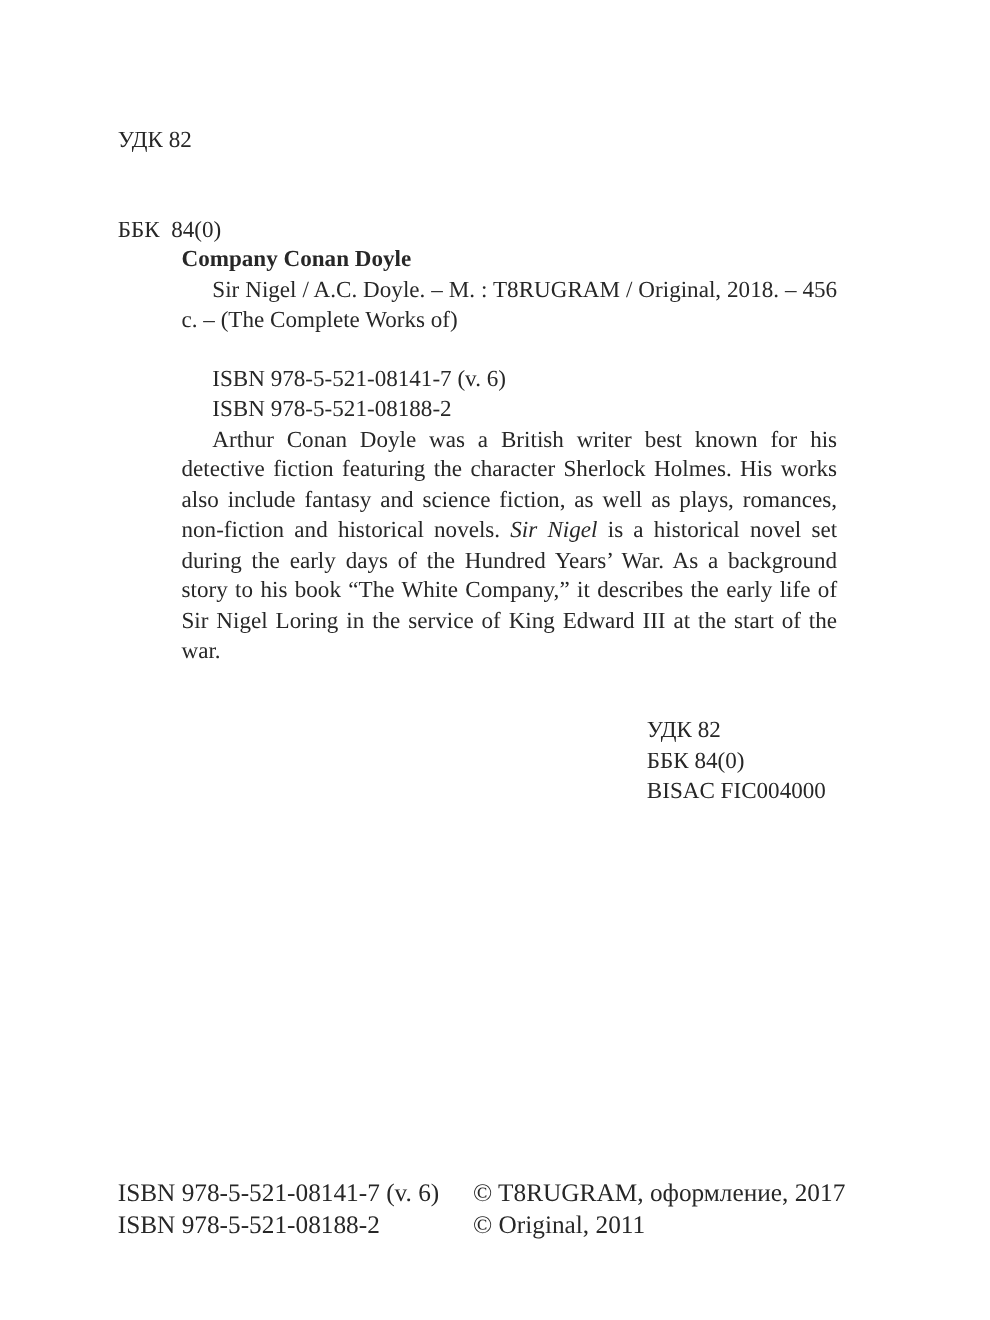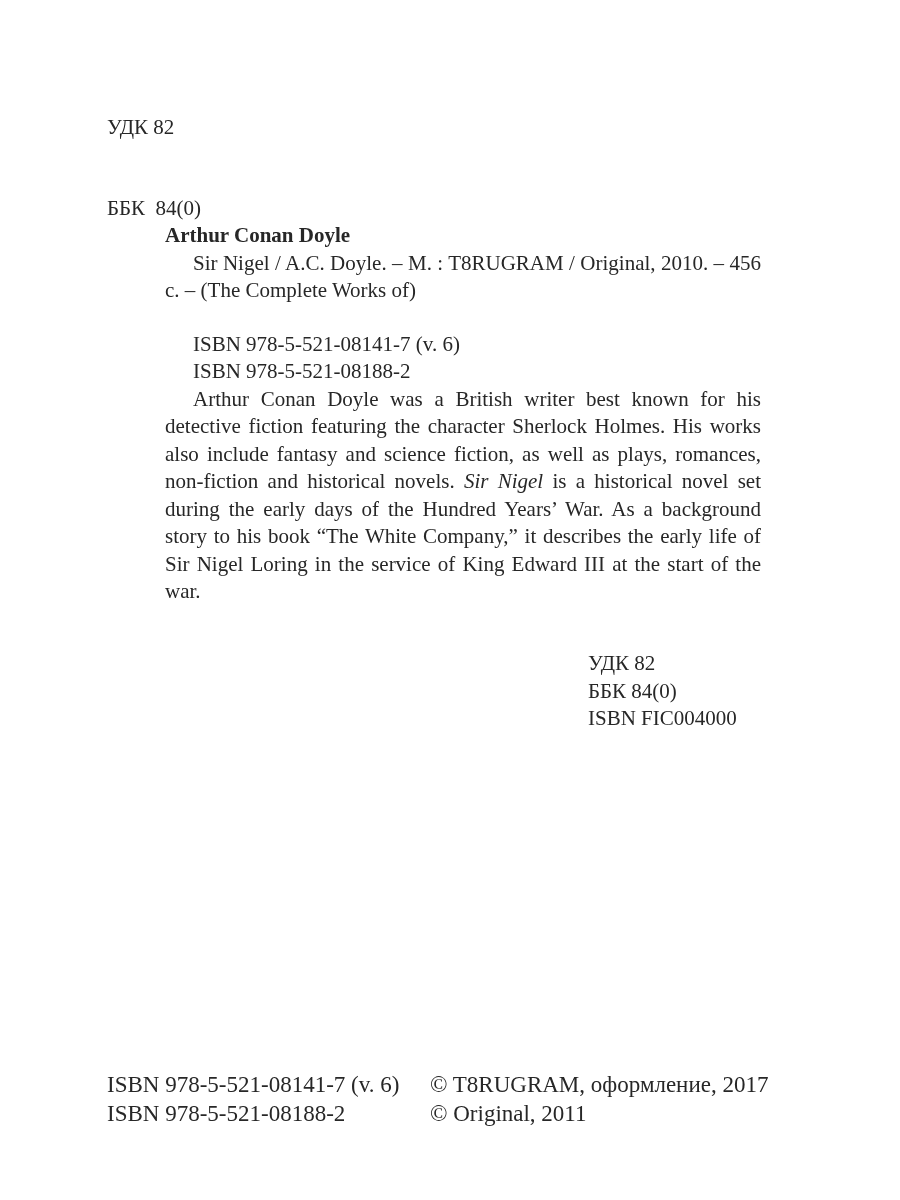--- a/index.html
+++ b/index.html
@@ -48,33 +48,33 @@
 <body>
 
 <div class="page">
 
   <div class="top-codes">
     <div>УДК 82</div>
     <div>ББК  84(0)</div>
   </div>
 
   <div class="main-block">
-    <div class="author-line">Arthur Conan Doyle</div>
-    <div class="biblio-entry">Sir Nigel / A.C. Doyle. – M. : T8RUGRAM / Original, 2010. – 456 c. – (The Complete Works of)</div>
+    <div class="author-line">Company Conan Doyle</div>
+    <div class="biblio-entry">Sir Nigel / A.C. Doyle. – M. : T8RUGRAM / Original, 2018. – 456 c. – (The Complete Works of)</div>
     <div class="isbn-block">
       <div>ISBN 978-5-521-08141-7 (v. 6)</div>
       <div>ISBN 978-5-521-08188-2</div>
     </div>
     <div class="annotation"><span>Arthur Conan Doyle was a British writer best known for his detective fiction featuring the character Sherlock Holmes. His works also include fantasy and science fiction, as well as plays, romances, non-fiction and historical novels. </span><span class="italic">Sir Nigel</span><span> is a historical novel set during the early days of the Hundred Years’ War. As a background story to his book “The White Company,” it describes the early life of Sir Nigel Loring in the service of King Edward III at the start of the war.</span></div>
   </div>
 
   <div class="codes-right">
     <div>УДК 82</div>
     <div>ББК 84(0)</div>
-    <div>ISBN FIC004000</div>
+    <div>BISAC FIC004000</div>
   </div>
 
   <div class="imprint">
     <div class="imprint-isbn">
       <div>ISBN 978-5-521-08141-7 (v. 6)</div>
       <div>ISBN 978-5-521-08188-2</div>
     </div>
     <div class="imprint-copyright">
       <div>© T8RUGRAM, оформление, 2017</div>
       <div>© Original, 2011</div>

